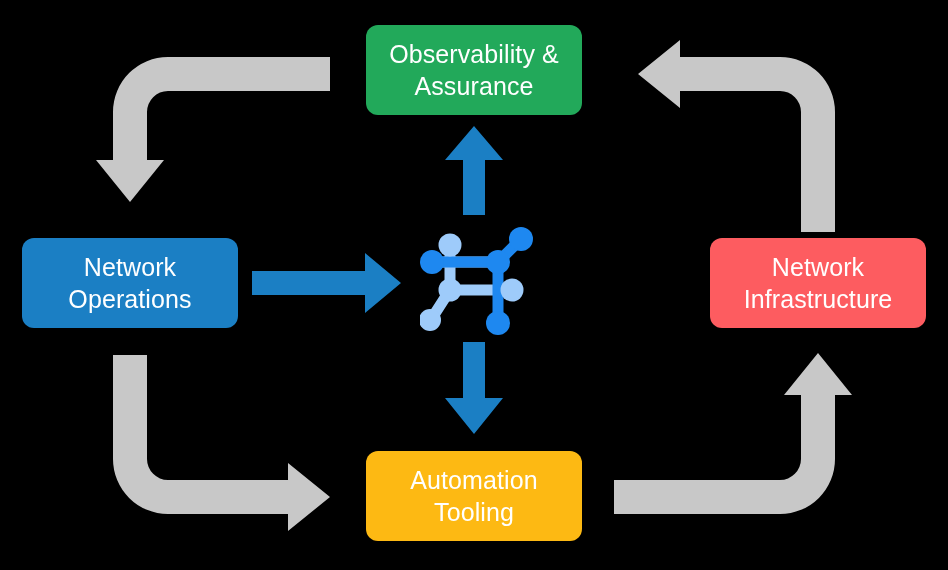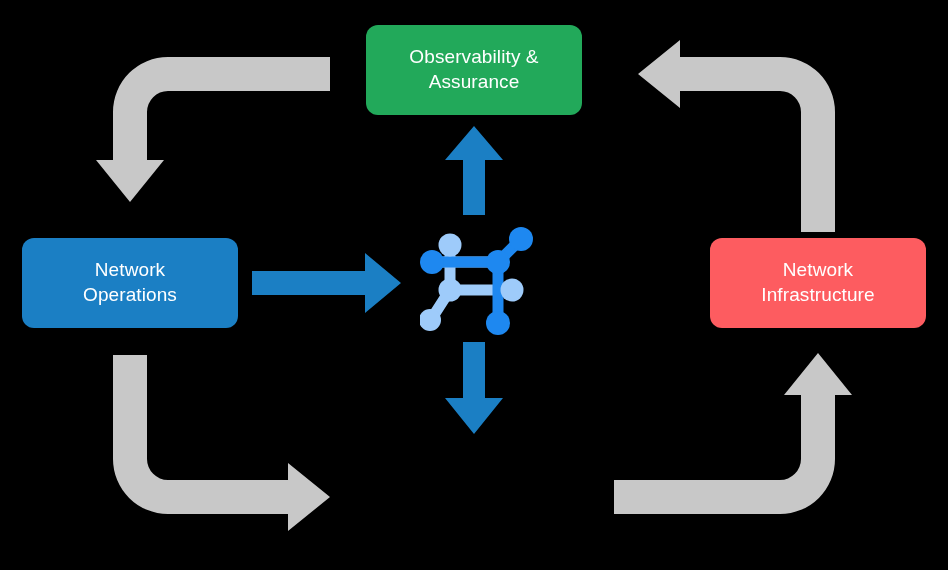--- a/index.html
+++ b/index.html
@@ -24,21 +24,21 @@
     height: 570px;
   }
   .node-box {
     position: absolute;
     border-radius: 12px;
     display: flex;
     align-items: center;
     justify-content: center;
     text-align: center;
     color: #ffffff;
-    font-size: 19px;
+    font-size: 25px;
     line-height: 1.30;
     font-family: "Liberation Sans", sans-serif;
     letter-spacing: 0.1px;
     box-sizing: border-box;
     padding: 4px 10px;
     z-index: 5;
   }
   .node-label {
     white-space: pre-line;
     display: block;
@@ -206,14 +206,18 @@
   <div class="node-box" id="box-network-operations">
     <span class="node-label">Network
 Operations</span>
   </div>
 
   <div class="node-box" id="box-network-infrastructure">
     <span class="node-label">Network
 Infrastructure</span>
   </div>
 
+  <div class="node-box" id="box-automation-tooling">
+    <span class="node-label">Automation
+Tooling</span>
+  </div>
 
 </div>
 
 </body></html>

